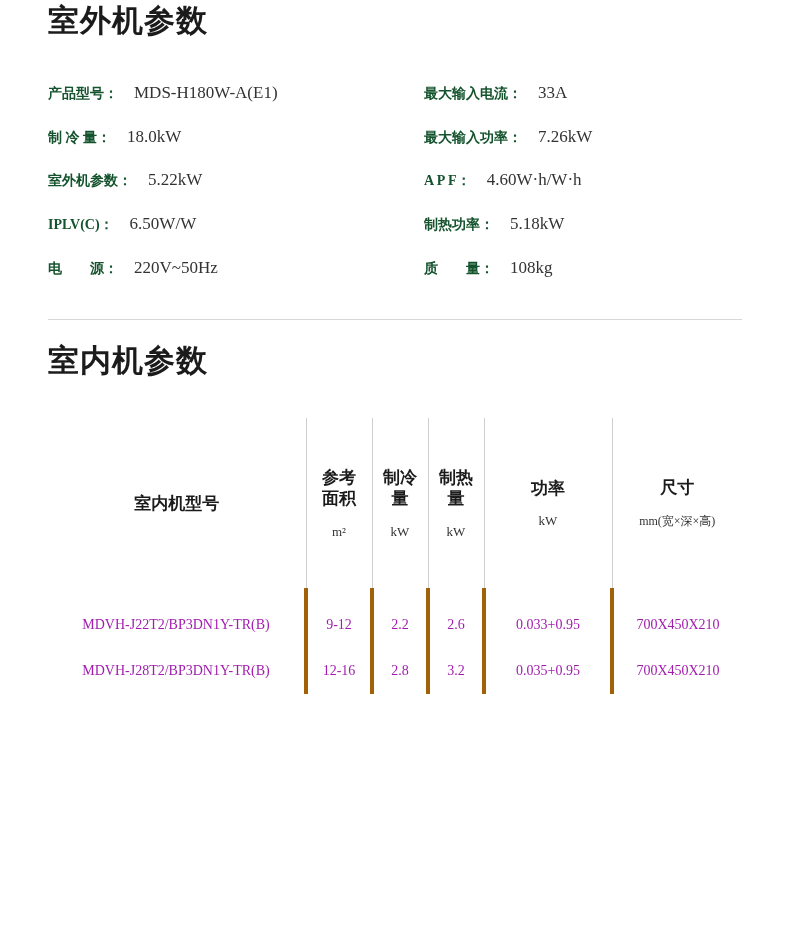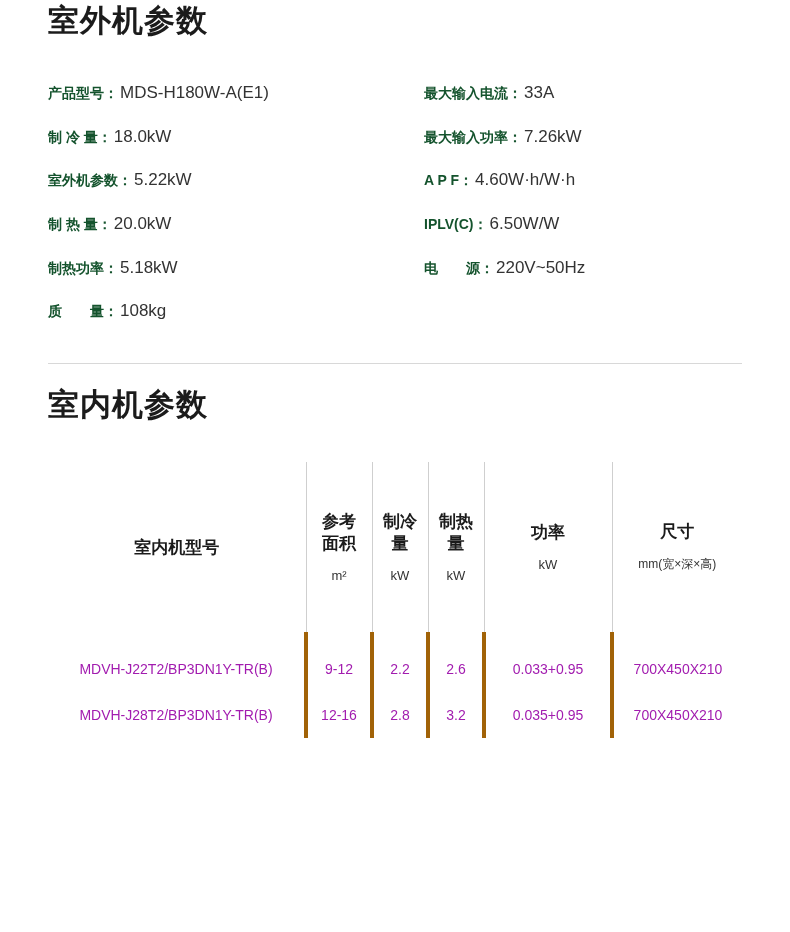--- a/index.html
+++ b/index.html
@@ -14,20 +14,21 @@
     color: #222222;
     position: relative;
     overflow: hidden;
   }
   .page {
     width: 790px;
     height: 932px;
     box-sizing: border-box;
     padding: 0 48px;
     position: relative;
+    font-family: Liberation Serif, serif;
   }
   h2.section-title {
     font-size: 31px;
     font-weight: bold;
     color: #1b1b1b;
     letter-spacing: 1px;
     margin: 0;
     padding: 0;
   }
   .outdoor-title {
@@ -52,21 +53,21 @@
   }
   .spec-label {
     font-weight: bold;
     color: #14532d;
     white-space: pre;
     font-size: 14px;
   }
   .spec-value {
     color: #333333;
     font-size: 17px;
-    margin-left: 2px;
+    margin-left: 16px;
   }
   .divider {
     margin-top: 42px;
     border-top: 1px solid #d8d8d8;
     width: 694px;
   }
   .indoor-block {
     margin-top: 20px;
   }
   
@@ -159,24 +160,20 @@
 
     <div class="spec-item">
       <span class="spec-label">室外机参数：</span>
       <span class="spec-value">5.22kW</span>
     </div>
     <div class="spec-item">
       <span class="spec-label">A P F：</span>
       <span class="spec-value">4.60W·h/W·h</span>
     </div>
 
-    <div class="spec-item">
-      <span class="spec-label">制 热 量：</span>
-      <span class="spec-value">20.0kW</span>
-    </div>
     <div class="spec-item">
       <span class="spec-label">IPLV(C)：</span>
       <span class="spec-value">6.50W/W</span>
     </div>
 
     <div class="spec-item">
       <span class="spec-label">制热功率：</span>
       <span class="spec-value">5.18kW</span>
     </div>
 

